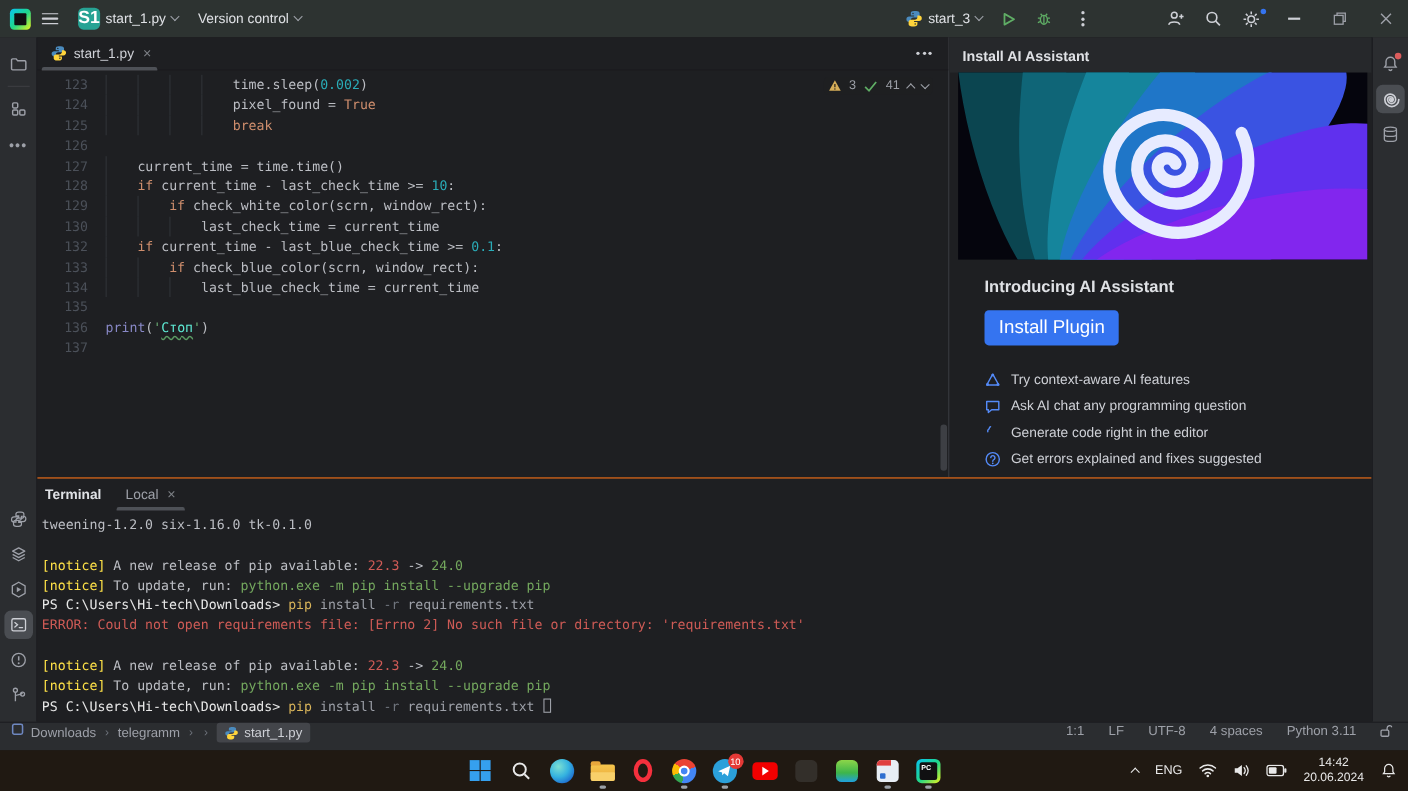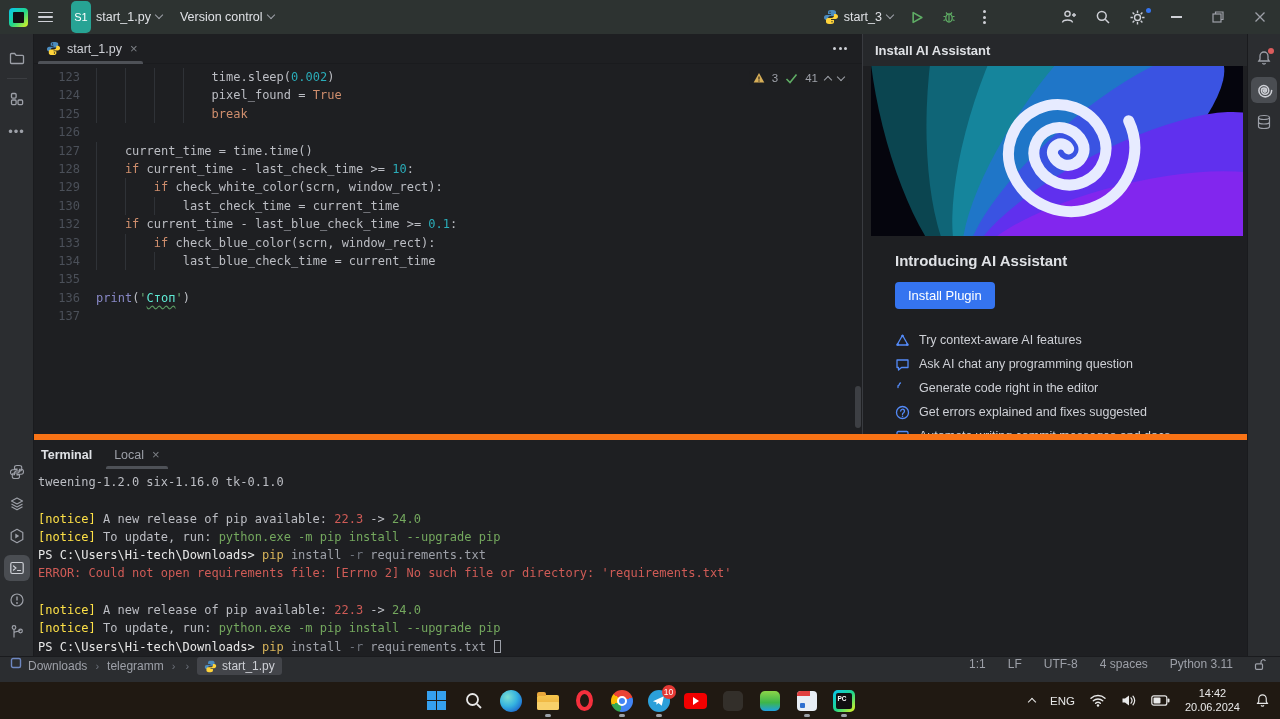--- a/index.html
+++ b/index.html
@@ -6,21 +6,21 @@
 body{width:1280px;height:719px;overflow:hidden;background:#1e1f22;color:#bcbec4;
   font-family:"Liberation Sans","DejaVu Sans",sans-serif;font-size:12px;-webkit-font-smoothing:antialiased}
 svg{display:block}
 
 .titlebar{height:34px;background:#2d3331;display:flex;align-items:center;padding:0 0 0 9px;gap:2px}
 .tb-btn{height:26px;display:flex;align-items:center;gap:5px;padding:0 8px;border-radius:4px;cursor:default}
 .pc-logo{width:19px;height:19px;border-radius:4px;background:linear-gradient(135deg,#07c3f2,#21d789 52%,#eaf31a);position:relative}
 .pc-logo::after{content:"";position:absolute;inset:4px;background:#101012;border-radius:1px}
 .hamburger{width:15px;display:flex;flex-direction:column;gap:3px}
 .hamburger i{height:1.6px;background:#ced0d6;border-radius:1px}
-.badge-s1{width:20px;height:32px;border-radius:5px;background:#27a394;color:#fff;font-size:11px;font-weight:normal;
+.badge-s1{width:20px;height:20px;border-radius:5px;background:#27a394;color:#fff;font-size:16px;font-weight:bold;
   display:flex;align-items:center;justify-content:center}
 .tb-label{color:#dfe1e5;font-size:12.5px}
 .chv{width:6px;height:6px;border-right:1.4px solid #9da0a8;border-bottom:1.4px solid #9da0a8;
   transform:rotate(45deg);margin-top:-4px}
 .chv-up{transform:rotate(-135deg);margin-top:3px}
 .spacer{flex:1}
 .win-btn{width:40px;height:34px;display:flex;align-items:center;justify-content:center}
 .dot-blue{position:absolute;width:5px;height:5px;border-radius:50%;background:#3574f0;top:4px;right:3px}
 .kebab{display:flex;flex-direction:column;gap:2.5px;padding:0 9px}
 .kebab i{width:3px;height:3px;border-radius:50%;background:#ced0d6}
@@ -61,27 +61,27 @@
 .p1{transform:rotate(-104deg);background:#0b4550}
 .p2{transform:rotate(-88deg);background:#0f6577}
 .p3{transform:rotate(-72deg);background:#15859c}
 .p4{transform:rotate(-56deg);background:#1f76c8}
 .p5{transform:rotate(-41deg);background:#3a53e2}
 .p6{transform:rotate(-27deg);background:#6030ee}
 .p7{transform:rotate(-14deg);background:#8226ee}
 .spiral{position:absolute;left:108px;top:0}
 .ai-content{flex:1;overflow:hidden;padding:16px 20px 0 32px}
 .ai-heading{color:#dfe1e5;font-size:15px;font-weight:bold}
-.install-btn{margin-top:13px;display:inline-block;background:#3574f0;color:#fff;font-size:13px;
+.install-btn{margin-top:13px;display:inline-block;background:#3574f0;color:#fff;font-size:17px;
   padding:6px 13px;border-radius:4px;border:none}
 .features{list-style:none;margin-top:19px}
 .features li{display:flex;align-items:center;gap:9px;height:24px;color:#ced0d6;font-size:12.5px}
 .f-ic{width:15px;height:15px;flex:none;display:flex;align-items:center;justify-content:center}
 
-.terminal{height:234px;border-top:6px solid #f97316;background:#1e1f22;display:flex;flex-direction:column}
+.terminal{height:234px;border-top:1px solid #f97316;background:#1e1f22;display:flex;flex-direction:column}
 .term-head{height:29px;display:flex;align-items:center;padding-left:7px;gap:14px}
 .term-title{color:#dfe1e5;font-weight:bold;font-size:12.5px}
 .term-tab{position:relative;height:29px;display:flex;align-items:center;gap:6px;color:#9da0a8;font-size:12.5px;padding:0 8px}
 .term-tab::after{content:"";position:absolute;left:0;right:0;bottom:0;height:3px;background:#4e5157;border-radius:2px 2px 0 0}
 .term-out{flex:1;padding:4px 0 0 4px;font-family:"DejaVu Sans Mono","Liberation Mono",monospace;font-size:12px}
 .tl{height:18.3px;line-height:18.3px;white-space:pre}
 .c-pl{color:#bcbec4}.c-white{color:#e8e8e8}.c-notice{color:#fde047}.c-red{color:#cf5b56}
 .c-green{color:#74a85e}.c-yellow{color:#d8b45a}.c-dim{color:#9da0a8}.c-dim2{color:#6e737c}
 .cursor{display:inline-block;width:7px;height:13px;border:1px solid #9da0a8;vertical-align:-2px;margin-left:1px}
 

